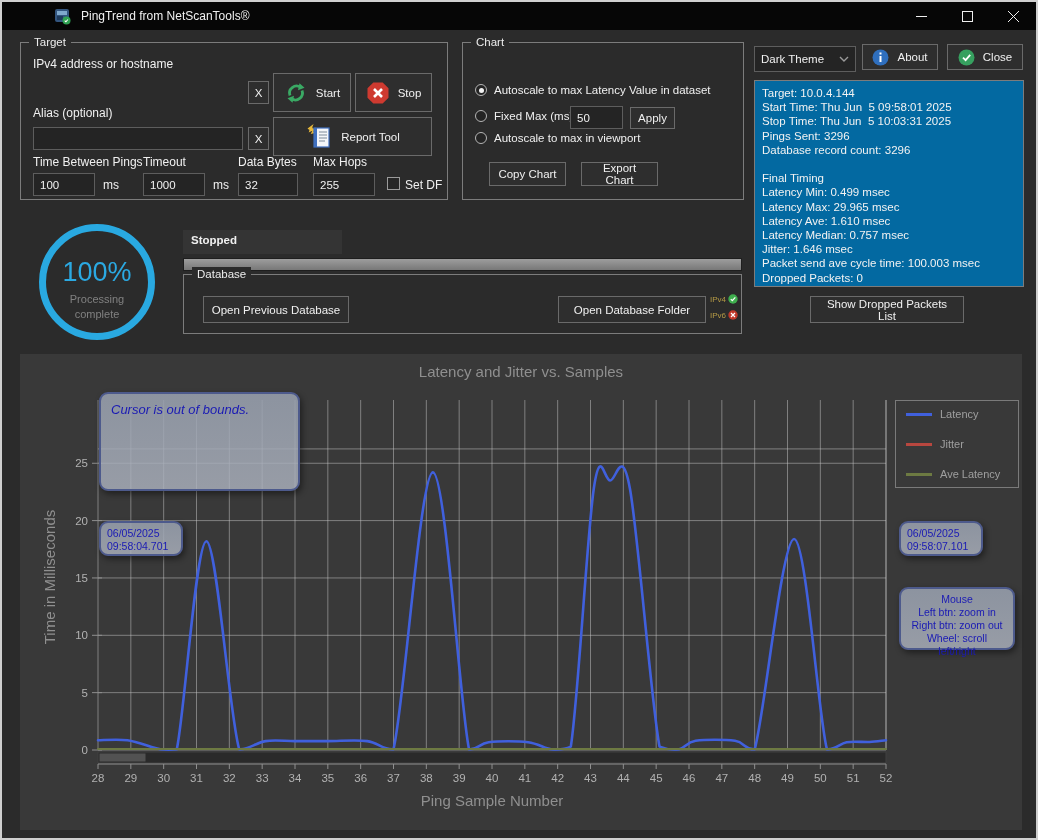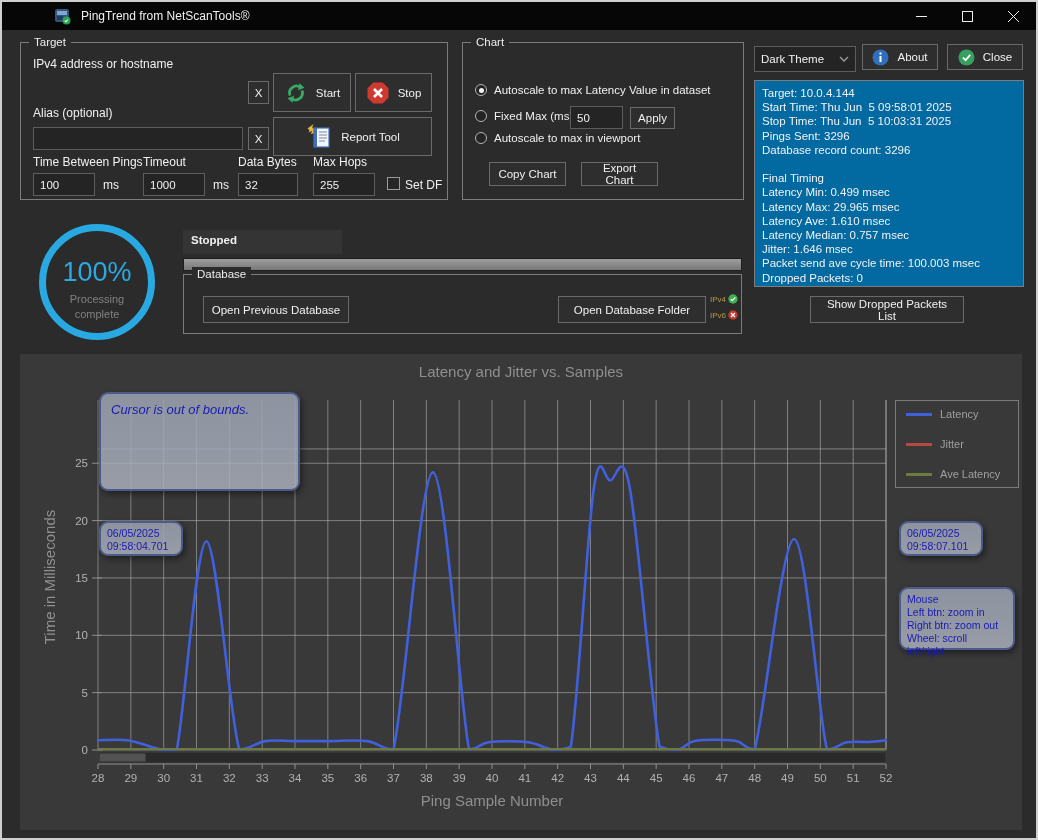--- a/index.html
+++ b/index.html
@@ -333,21 +333,21 @@
 
       <div class="tip cursor-tip" style="left:79px;top:38px;width:201px;height:99px;">Cursor is out of bounds.</div>
       <div class="tip small-tip" style="left:79px;top:167px;width:84px;height:35px;">
         <div>06/05/2025</div>
         <div>09:58:04.701</div>
       </div>
       <div class="tip small-tip" style="left:879px;top:167px;width:84px;height:35px;">
         <div>06/05/2025</div>
         <div>09:58:07.101</div>
       </div>
-      <div class="tip small-tip" style="left:879px;top:233px;width:116px;height:63px;">
+      <div class="tip small-tip" style="left:879px;top:233px;width:116px;height:63px;text-align:center;">
         <div>Mouse</div>
         <div>Left btn: zoom in</div>
         <div>Right btn: zoom out</div>
         <div>Wheel: scroll left/right</div>
       </div>
     </div>
 
   </div>
 </div>
 

